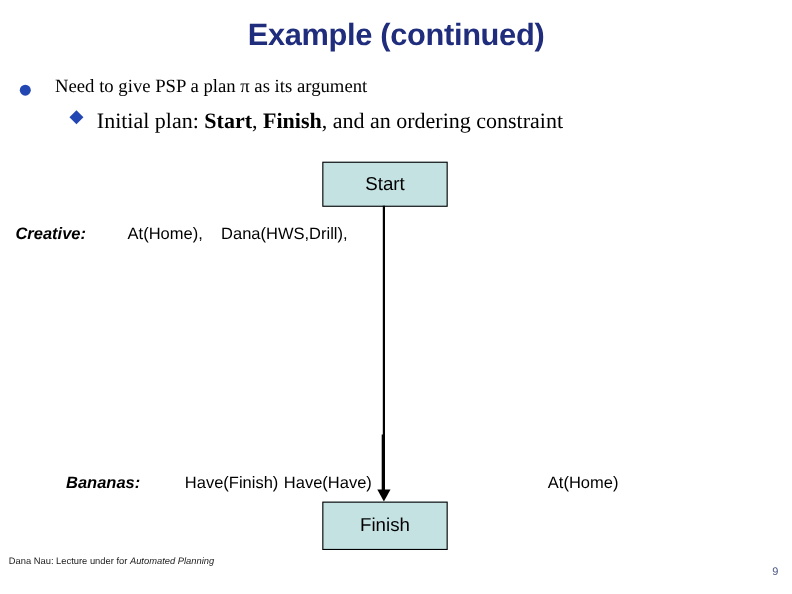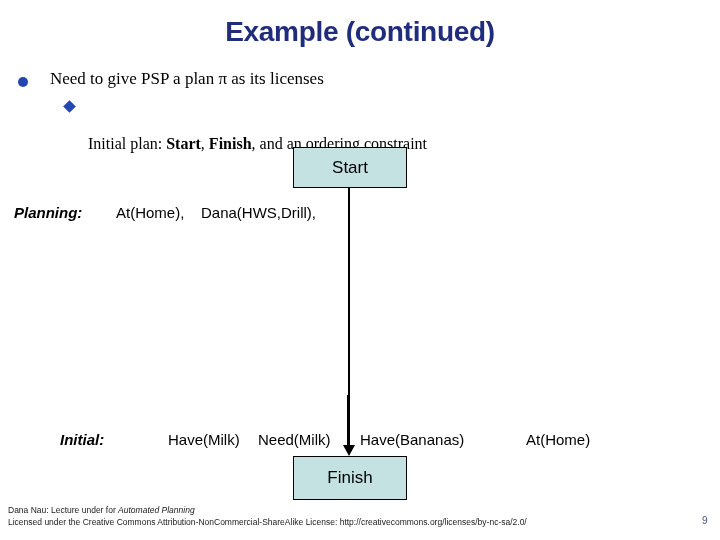--- a/index.html
+++ b/index.html
@@ -32,23 +32,22 @@
   }
   .bullet-diamond{
     position:absolute;left:65px;top:102px;
     width:9px;height:9px;
     background:#2347b2;
     transform:rotate(45deg);
   }
   .bullet2-text{
     position:absolute;left:88px;top:99px;
     font-family:"Liberation Serif",serif;
-    font-size:16px;color:#000;
+    font-size:20px;color:#000;
     white-space:nowrap;
-    margin-top:36px;
   }
   .bullet2-text b{font-weight:bold;}
   .node-box{
     position:absolute;
     width:112px;
     background:#c5e2e3;
     border:1px solid #000;
     text-align:center;
     font-family:"Liberation Sans",sans-serif;
     font-size:17px;color:#000;
@@ -83,21 +82,21 @@
   }
   .effects-label{left:14px;top:204px;}
   .effects-item-0{left:116px;top:204px;}
   .effects-item-1{left:201px;top:204px;}
   .effects-item-2{left:366px;top:204px;}
   .effects-item-3{left:498px;top:204px;}
   .precond-label{left:60px;top:431px;}
   .precond-item-0{left:168px;top:431px;}
   .precond-item-1{left:258px;top:431px;}
   .precond-item-2{left:360px;top:431px;}
-  .precond-item-3{left:526px;top:431px;}
+  .precond-item-3{left:498px;top:431px;}
   .footer{
     position:absolute;left:8px;top:504px;
     font-family:"Liberation Sans",sans-serif;
     font-size:8.5px;color:#1a1a1a;
     line-height:12px;white-space:nowrap;
   }
   .footer i{}
   .page-number{
     position:absolute;left:702px;top:515px;
     font-family:"Liberation Sans",sans-serif;
@@ -105,43 +104,41 @@
   }
 </style>
 </head>
 <body>
 
 <div class="slide">
 
   <div class="title">Example (continued)</div>
 
   <span class="bullet-dot"></span>
-  <div class="bullet1-text">Need to give PSP a plan π as its licenses</div>
+  <div class="bullet1-text">Need to give PSP a plan π as its argument</div>
 
   <span class="bullet-diamond"></span>
   <div class="bullet2-text"><span>Initial plan: </span><b>Start</b><span>, </span><b>Finish</b><span>, and an ordering constraint</span></div>
 
   <div class="node-box start-box">Start</div>
 
   <div class="arrow-line-thin"></div>
   <div class="arrow-line-thick"></div>
   <div class="arrow-head"></div>
 
-  <div class="row-label effects-label">Planning:</div>
+  <div class="row-label effects-label">Creative:</div>
   <div class="row-item effects-item-0">At(Home),</div>
   <div class="row-item effects-item-1">Dana(HWS,Drill),</div>
 
-  <div class="row-label precond-label">Initial:</div>
-  <div class="row-item precond-item-0">Have(Milk)</div>
-  <div class="row-item precond-item-1">Need(Milk)</div>
-  <div class="row-item precond-item-2">Have(Bananas)</div>
+  <div class="row-label precond-label">Bananas:</div>
+  <div class="row-item precond-item-0">Have(Finish)</div>
+  <div class="row-item precond-item-1">Have(Have)</div>
   <div class="row-item precond-item-3">At(Home)</div>
 
   <div class="node-box finish-box">Finish</div>
 
   <div class="footer">
     <div><span>Dana Nau: Lecture under for </span><i>Automated Planning</i></div>
-    <div>Licensed under the Creative Commons Attribution-NonCommercial-ShareAlike License: http://creativecommons.org/licenses/by-nc-sa/2.0/</div>
   </div>
 
   <div class="page-number">9</div>
 
 </div>
 
 </body></html>

